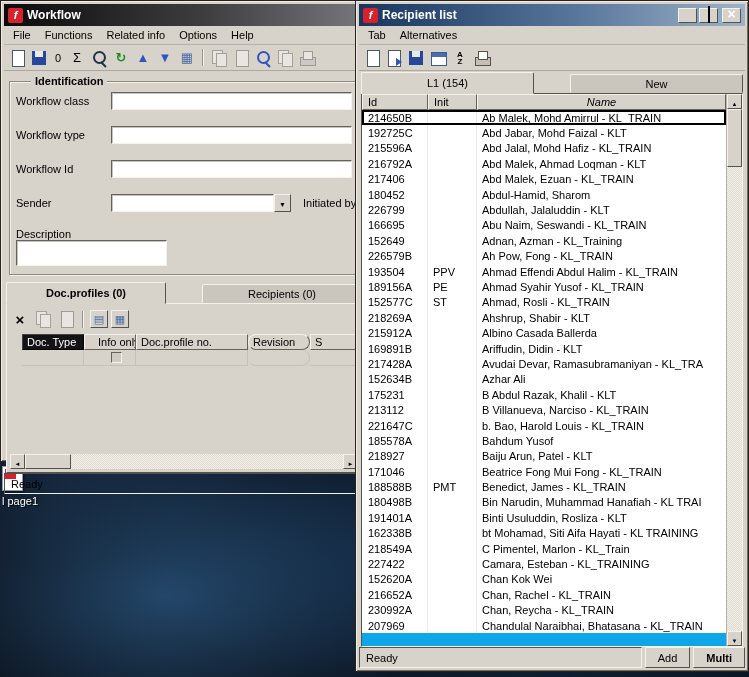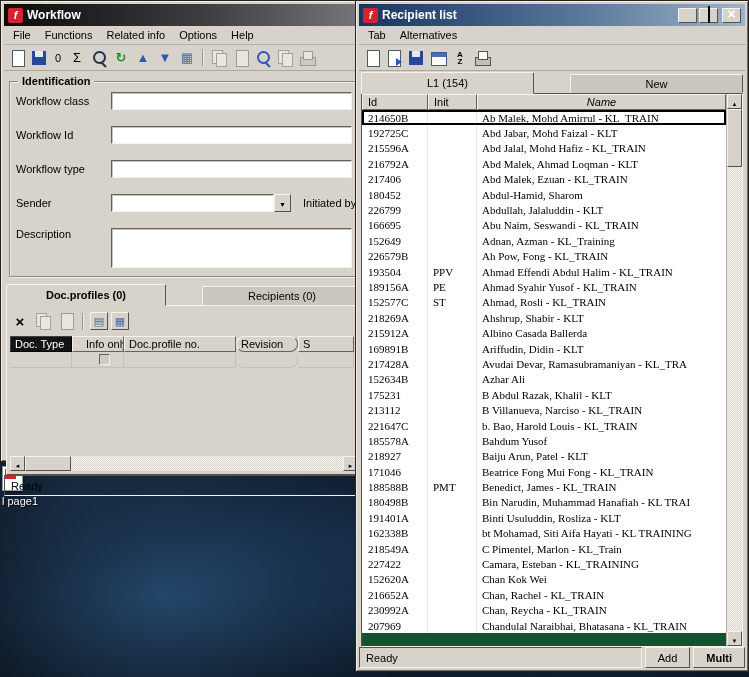--- a/index.html
+++ b/index.html
@@ -75,44 +75,44 @@
   .ic-print::before { content:""; position:absolute; left:3px; top:9px; width:14px; height:7px; background:#c3bfb7; border:1px solid #58544c; }
   .ic-print::after { content:""; position:absolute; left:6px; top:3px; width:8px; height:7px; background:#fff; border:1px solid #58544c; }
   .ic-grid::before { content:""; position:absolute; left:3px; top:4px; width:14px; height:12px; border:1px solid #3a5a90; background:linear-gradient(#4a6cb0 0 4px,#fff 4px); }
   .ic-sort { flex-direction:column; font-size:8px; font-weight:bold; line-height:7px; }
   .ic-sort::before { content:"A"; }
   .ic-sort::after { content:"Z"; }
   .ic-btn { width:18px; height:18px; border:1px solid; border-color:#f5f2ea #55524b #55524b #f5f2ea; font-size:11px; color:#4a6ca8; }
 
   
   .groupbox { position:relative; margin:10px 5px 6px 5px; flex:none; border:1px solid #8d897f; box-shadow:1px 1px 0 #f3f0e8, inset 1px 1px 0 #f3f0e8; padding:10px 6px 8px 6px; }
-  .gb-legend { position:absolute; top:-7px; left:8px; background:#d7d3cb; padding:0 4px; font-weight:bold; }
+  .gb-legend { position:absolute; top:-7px; left:21px; background:#d7d3cb; padding:0 4px; font-weight:bold; }
   .frow { display:flex; align-items:center; margin-bottom:16px; }
-  .frow:last-child { margin-bottom:0; align-items:flex-start; }
+  .frow:last-child { margin-bottom:0; align-items:flex-start;flex-direction:column; }
   .flabel { width:95px; flex:none; }
   .tinput { flex:1; height:18px; background:#fff; border:1px solid; border-color:#66625a #f5f2ea #f5f2ea #66625a; box-shadow:inset 1px 1px 0 rgba(90,86,78,.35); font-family:inherit; font-size:11px; padding:0 3px; outline:none; }
   textarea.tinput { height:40px; resize:none; }
   .combo { display:flex; width:180px; flex:none; }
   .combo .tinput { flex:1; }
   .combo-btn { width:17px; height:18px; flex:none; background:#d7d3cb; display:flex; align-items:center; justify-content:center; }
   .combo-arrow::before { content:"▼"; font-size:7px; }
   .init-label { margin-left:12px; white-space:nowrap; }
 
   
   .tabstrip { height:22px; flex:none; display:flex; align-items:flex-end; padding:0 2px; position:relative; z-index:1;gap:36px; }
   .tab { flex:1; height:19px; display:flex; align-items:center; justify-content:center; background:#cac6be; border:1px solid; border-color:#f5f2ea #55524b #cac6be #f5f2ea; border-radius:2px 2px 0 0; overflow:hidden; white-space:nowrap; }
   .tab.active { height:22px; background:#d7d3cb; margin-bottom:-1px; border-bottom:1px solid #d7d3cb; }
   .tab.active.boldtab { font-weight:bold; }
 
   .tabframe { flex:none; margin:0 2px; height:170px; position:relative; background:#d7d3cb; padding:3px; border:1px solid; border-color:#f5f2ea #55524b #55524b #f5f2ea; display:flex; flex-direction:column; }
   .subtoolbar { height:24px; flex:none; display:flex; align-items:center; gap:3px; }
 
   
   .wf-table { margin-top:3px; overflow:hidden; flex:none; }
-  .wf-thead, .wf-row { display:flex; width:356px; }
+  .wf-thead, .wf-row { display:flex; width:356px;justify-content:flex-end; }
   .hcell { height:16px; background:#d7d3cb; border:1px solid; border-color:#f5f2ea #66625a #66625a #f5f2ea; padding:1px 4px; white-space:nowrap; overflow:hidden; flex:none; }
   .hcell.dark { background:#131316; color:#fff; border-color:#44423e #000 #000 #44423e; }
   .w1{width:62px;} .w2{width:52px;padding-left:13px;} .w3{width:112px;} .w4{width:62px;border-radius:8px;} .w5{width:56px;}
   .wf-row { height:16px; }
   .dcell { flex:none; border-right:1px solid #c5c1b9; border-bottom:1px solid #c5c1b9; display:flex; align-items:center; justify-content:center; }
   .checkbox { width:11px; height:11px; background:#cfcbc3; border:1px solid; border-color:#66625a #f5f2ea #f5f2ea #66625a; }
 
   
   .hscroll { position:absolute; left:3px; right:3px; bottom:3px; height:15px; display:flex; background:repeating-conic-gradient(#f3f0e8 0 25%, #dedad2 0 50%) 0 0/2px 2px; }
   .vscroll { width:16px; flex:none; display:flex; flex-direction:column; background:repeating-conic-gradient(#f3f0e8 0 25%, #dedad2 0 50%) 0 0/2px 2px; border-left:1px solid #b6b2aa; }
@@ -134,21 +134,21 @@
   .sbutton.strong { font-weight:bold; }
 
   
   .grid { flex:1; margin:0 2px; display:flex; background:#fff; border:1px solid; border-color:#55524b #f5f2ea #f5f2ea #55524b; overflow:hidden; }
   .grid-main { flex:1; display:flex; flex-direction:column; overflow:hidden; }
   .grid-head { display:flex; height:16px; flex:none; }
   .ghcell { background:#d7d3cb; border:1px solid; border-color:#f5f2ea #66625a #66625a #f5f2ea; display:flex; align-items:center; padding:0 5px; flex:none; overflow:hidden; }
   .ghcell.gh-id { width:66px;text-align:center; }
   .ghcell.gh-init { width:49px; }
   .ghcell.gh-name { flex:1; font-style:italic; justify-content:center; }
-  .grid-body { flex:1; overflow:hidden; background:#14532d;font-family:Liberation Serif, serif; }
+  .grid-body { flex:1; overflow:hidden; background:#0ea5e9; }
   .grid-row { display:flex; height:15.4px; align-items:center; background:#fff; }
   .grid-row.selected { outline:2px solid #000; outline-offset:-2px; }
   .gcell { overflow:hidden; white-space:nowrap; height:100%; display:flex; align-items:center; }
   .cell-id { width:66px; padding-left:6px; flex:none; border-right:1px solid #eceae4; }
   .cell-init { width:49px; padding-left:5px; flex:none; border-right:1px solid #eceae4; }
   .cell-name { flex:1; padding-left:5px; }
 
   
   #desktop-icon { position:absolute; left:2px; top:466px; width:70px; display:flex; flex-direction:column; align-items:flex-start; z-index:0; }
   .di-img { width:21px; height:25px; background:#fff; border:1px solid #8a98a8; position:relative; box-shadow:1px 1px 2px rgba(0,0,0,.6); }
@@ -203,25 +203,25 @@
     </div>
 
     <div class="groupbox">
       <div class="gb-legend">Identification</div>
 
       <div class="frow">
         <span class="flabel">Workflow class</span>
         <input class="tinput" style="">
       </div>
       <div class="frow">
+        <span class="flabel">Workflow type</span>
+        <input class="tinput" style="">
+      </div>
+      <div class="frow">
         <span class="flabel">Workflow Id</span>
-        <input class="tinput" style="">
-      </div>
-      <div class="frow">
-        <span class="flabel">Workflow type</span>
         <input class="tinput" style="">
       </div>
       <div class="frow">
         <span class="flabel">Sender</span>
         <span class="combo">
           <input class="tinput" style="">
           <span class="combo-btn raised">
             <span class="combo-arrow"></span>
           </span>
         </span>

